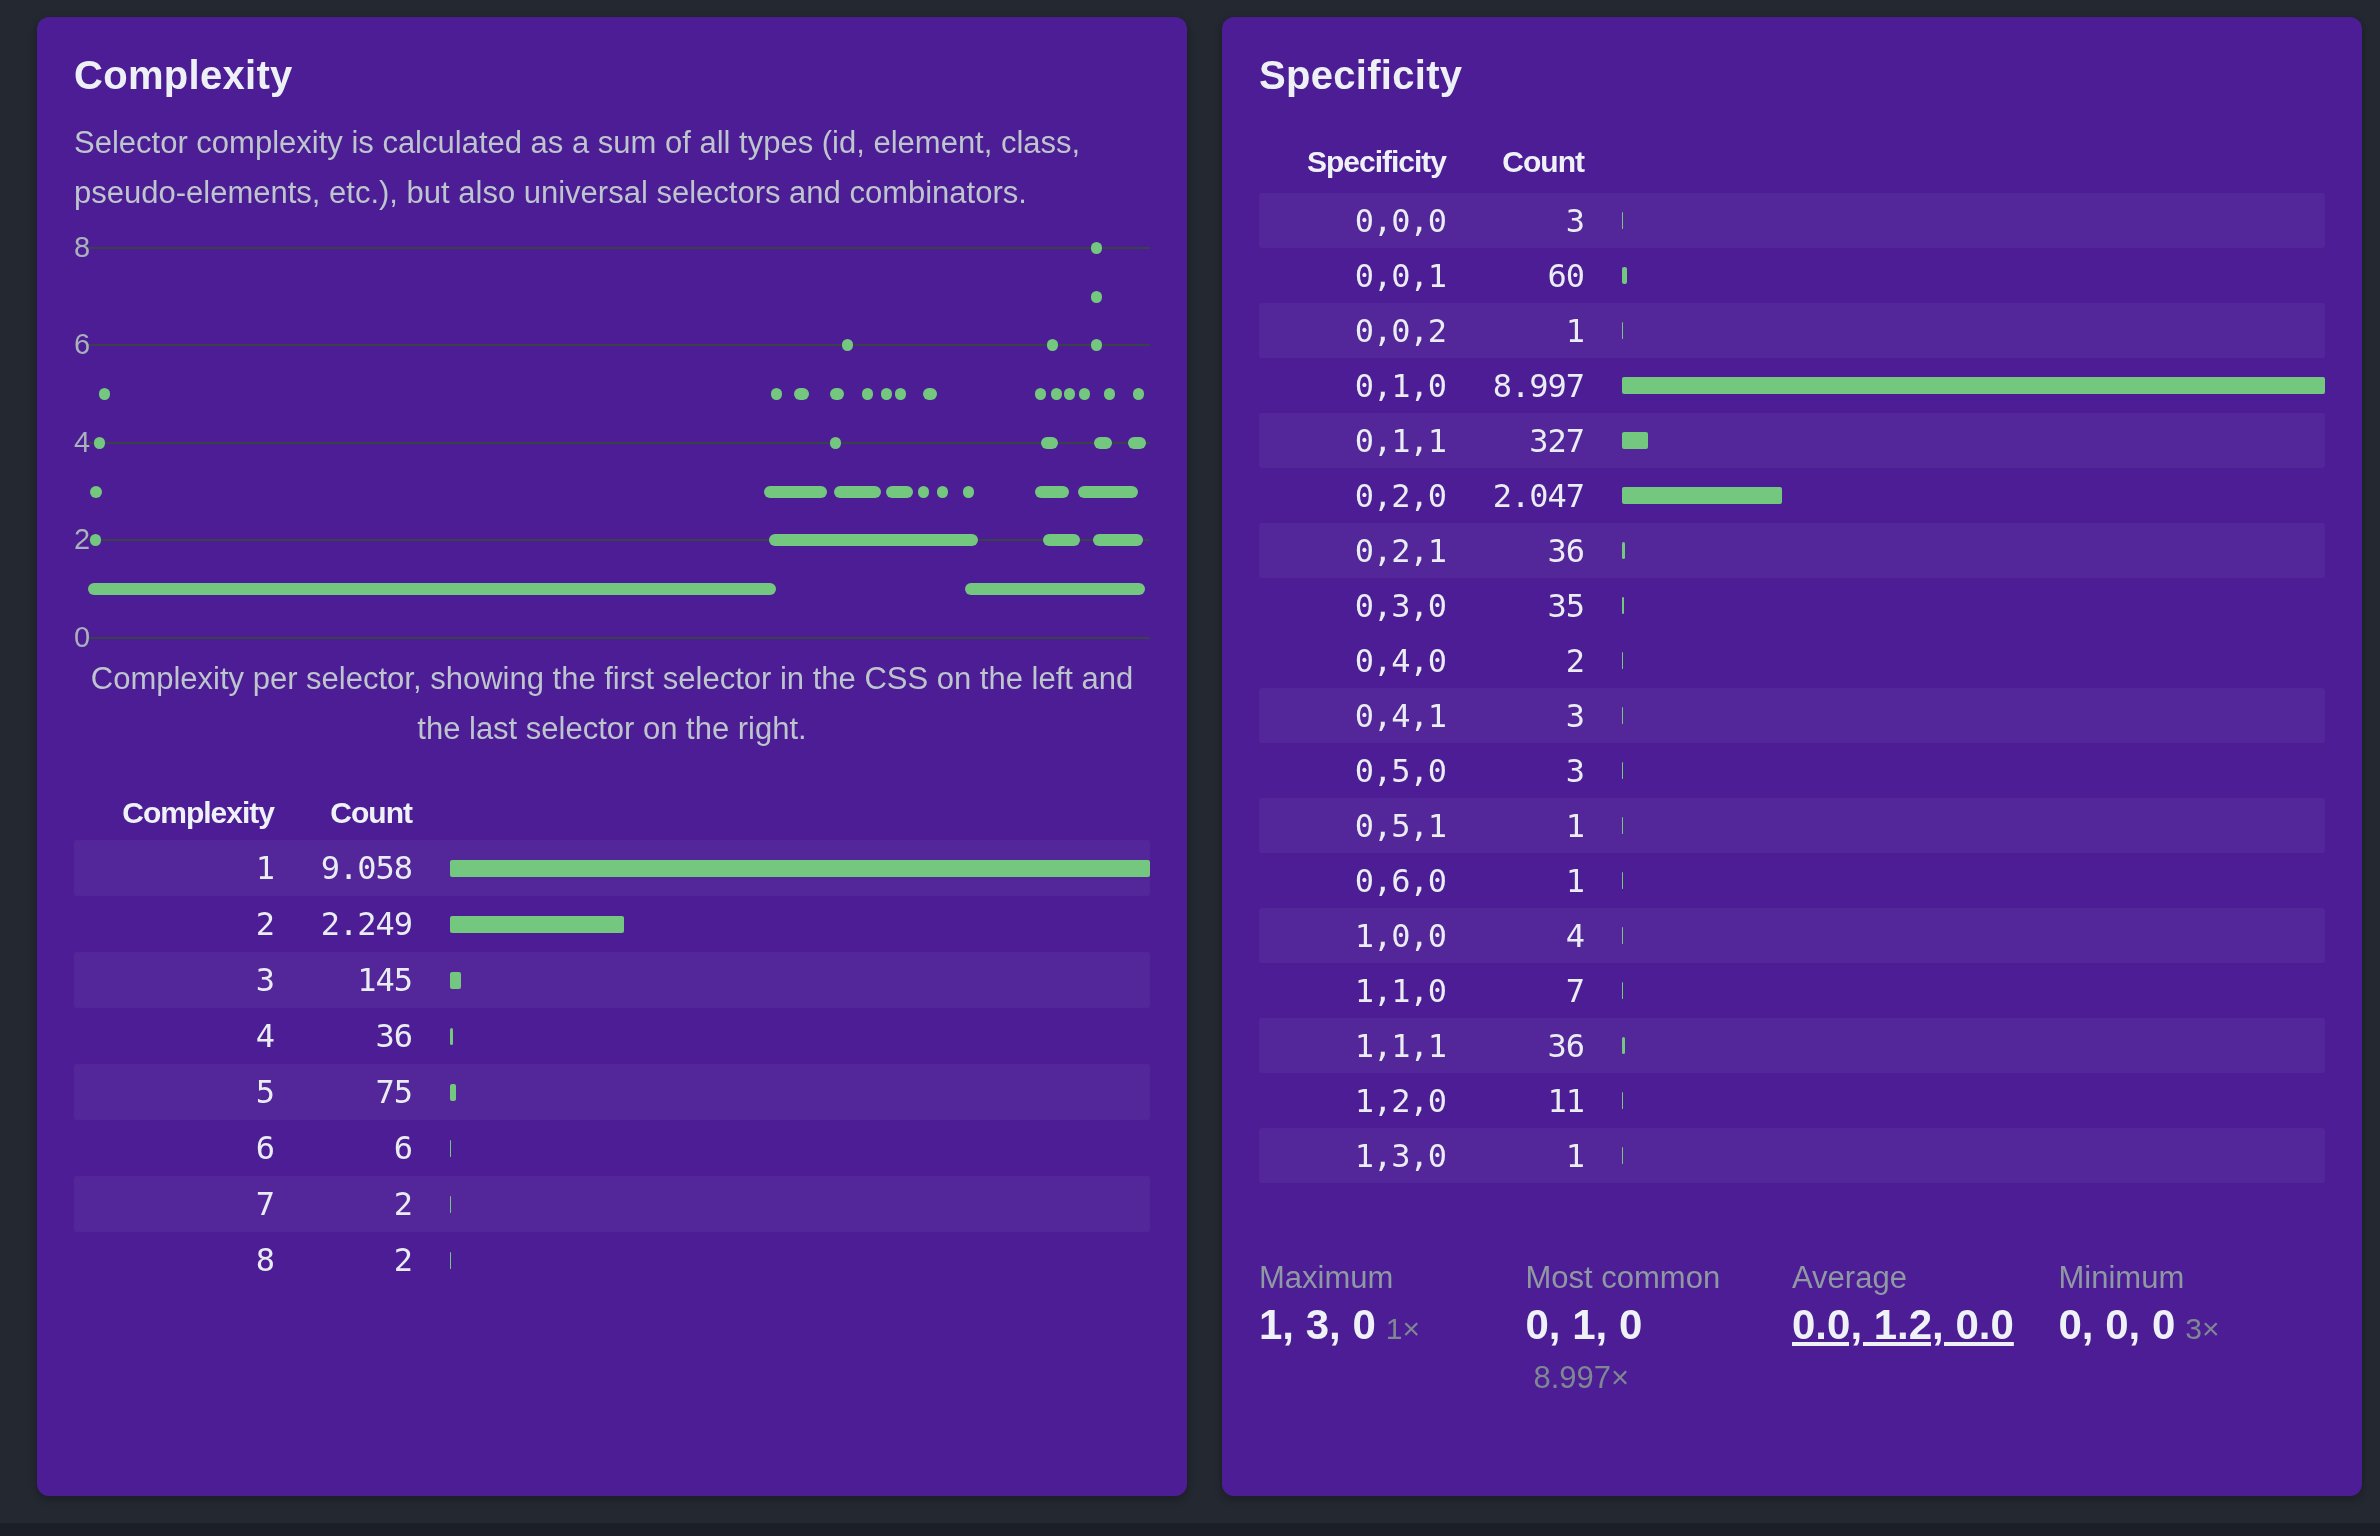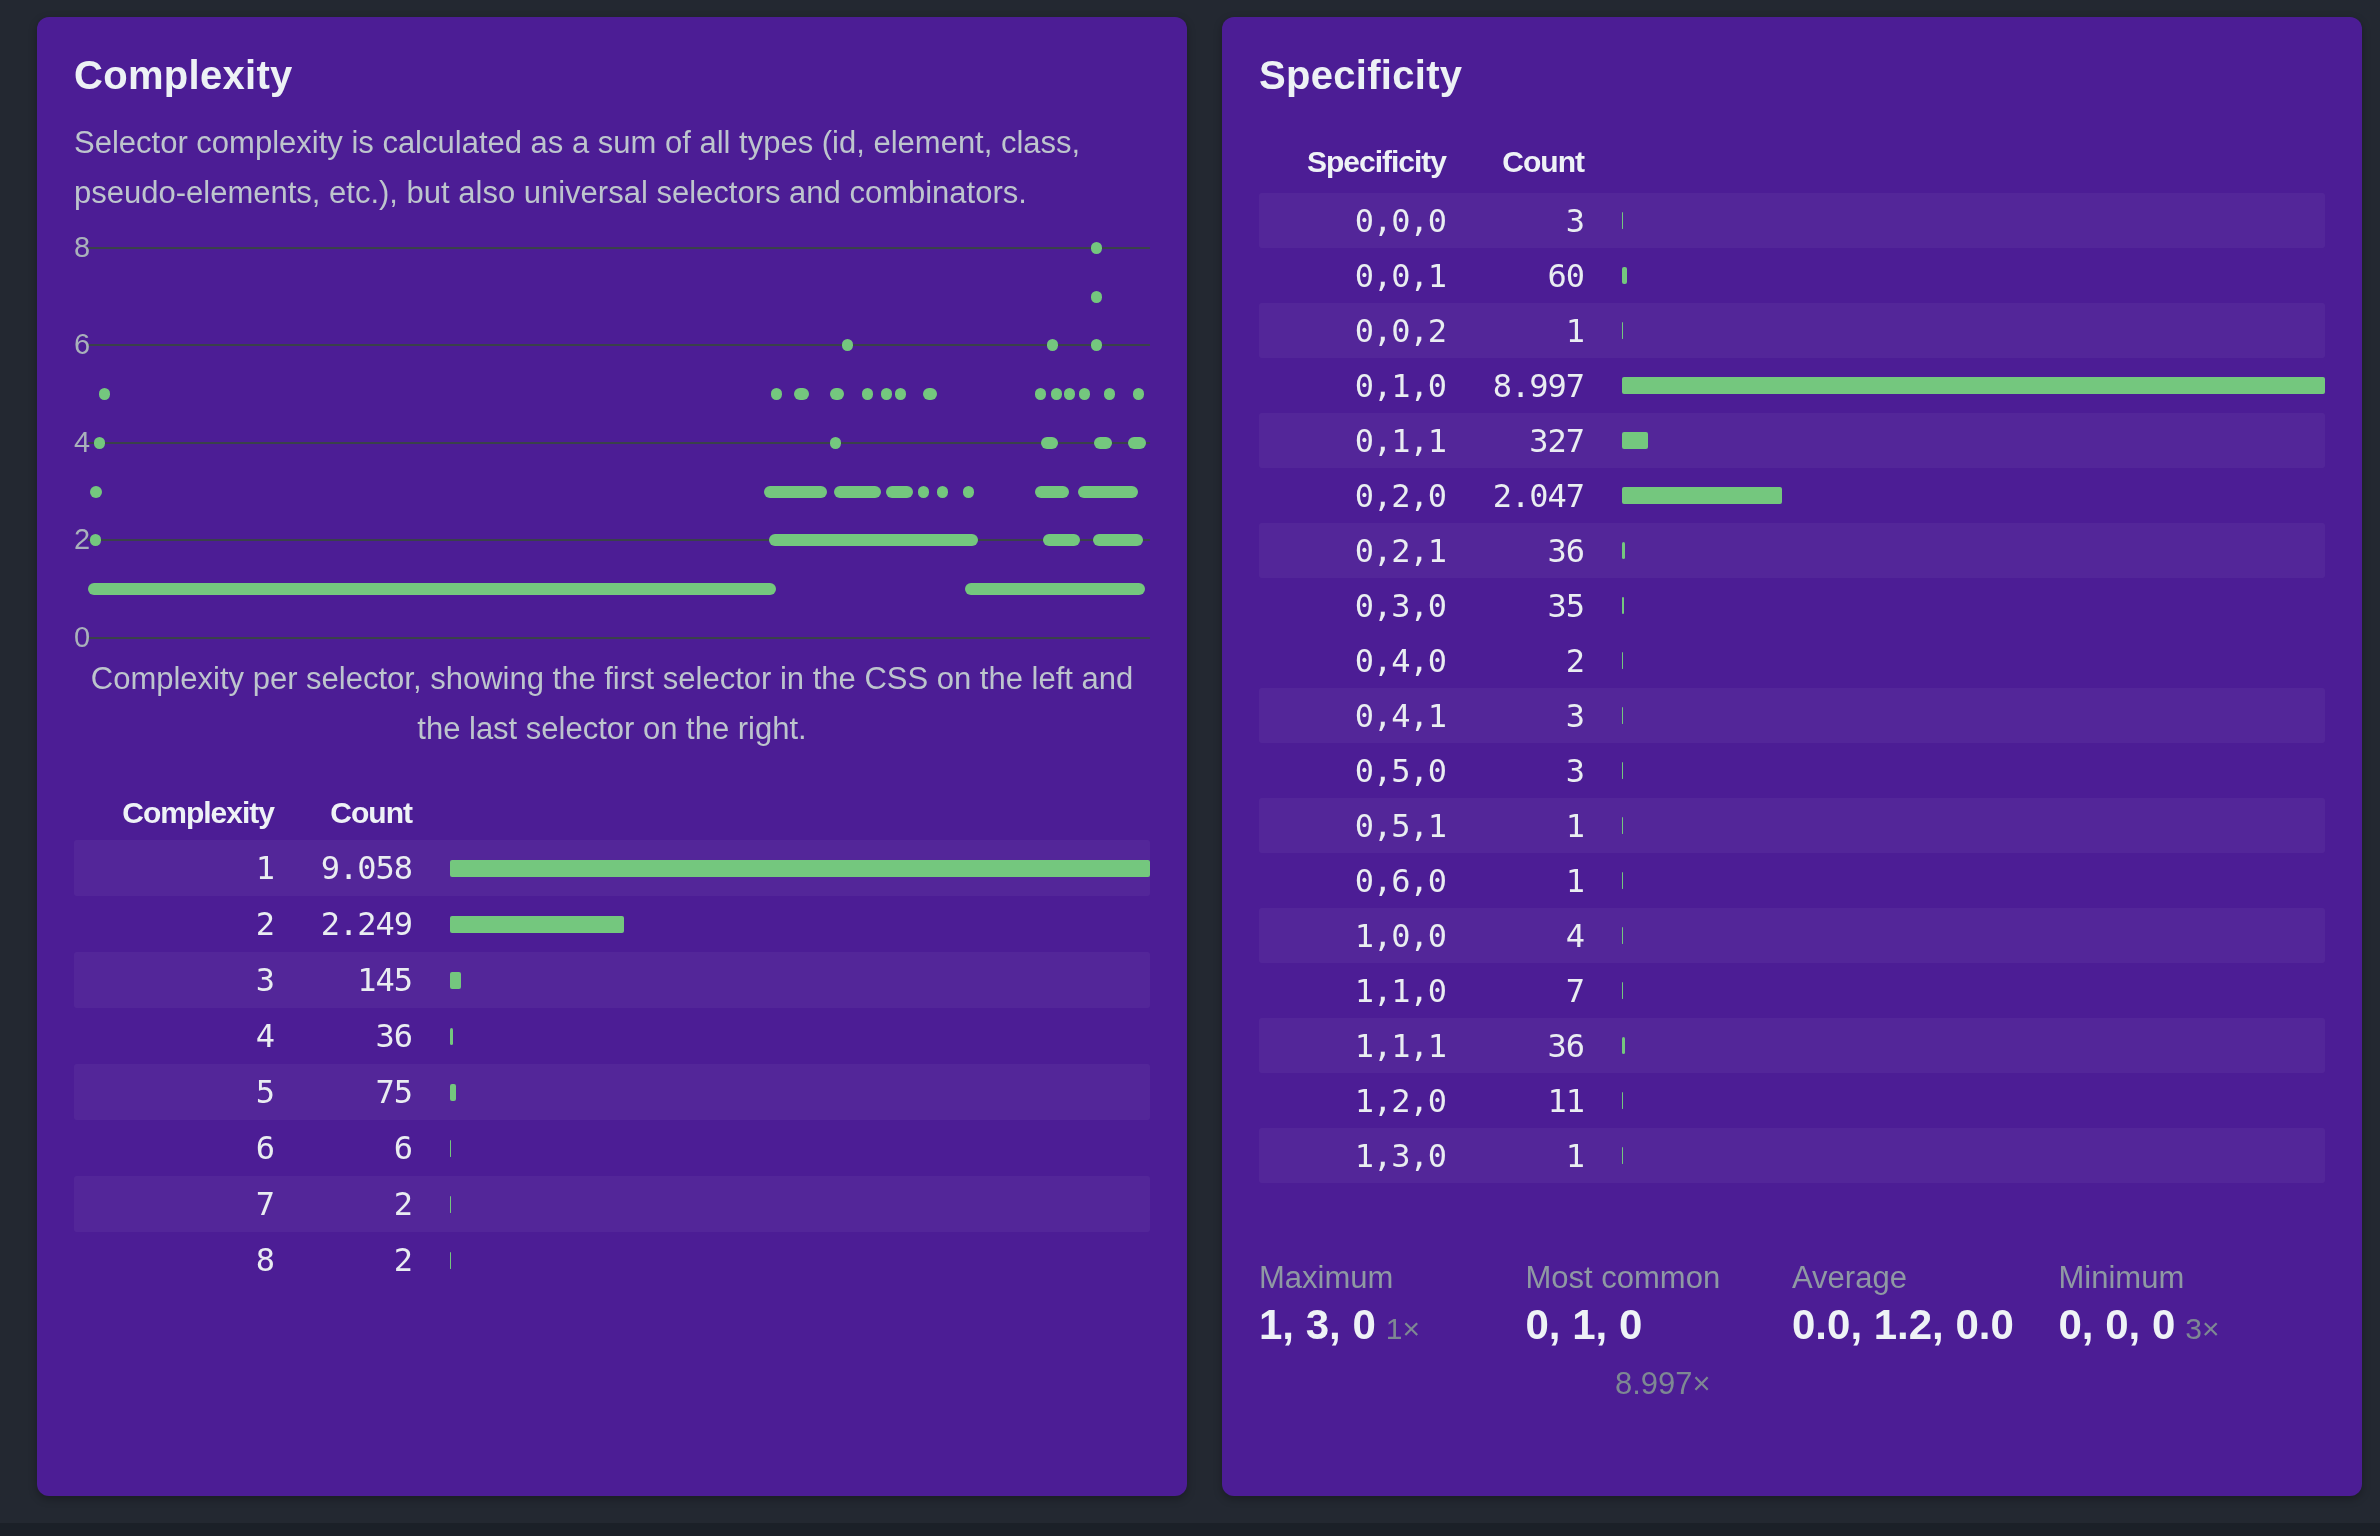--- a/index.html
+++ b/index.html
@@ -61,23 +61,23 @@
   .bar-wrap { flex:1; padding-left:38px; }
   .bar { height:17px; background:#74c77e; border-radius:2px; }
 
   
   .stats { display:flex; margin-top:77px; }
   .stat { width:279px; box-sizing:border-box; }
   .stat-label { font-size:31px; color:#8f99a3; }
   .stat-value {
     margin-top:4px; font-size:42px; font-weight:600; color:#eef2f6; line-height:50px;
   }
-  .stat-value.narrow { max-width:243px; }
+  .stat-value.narrow { max-width:243px;text-decoration:underline; }
   .stat-suffix { font-size:30px; color:#7e8893; font-weight:400; margin-left:10px; }
-  .stat-sub { margin-top:16px; font-size:31px; color:#7e8893; padding-left:8px;text-align:center; }
+  .stat-sub { margin-top:10px; font-size:31px; color:#7e8893; padding-left:8px; }
 
   .bottom-strip {
     position:absolute; left:0; right:0; bottom:0; height:14px; background:#1b2028;
   }
 </style>
 </head>
 <body>
 
 <div class="page">
 

